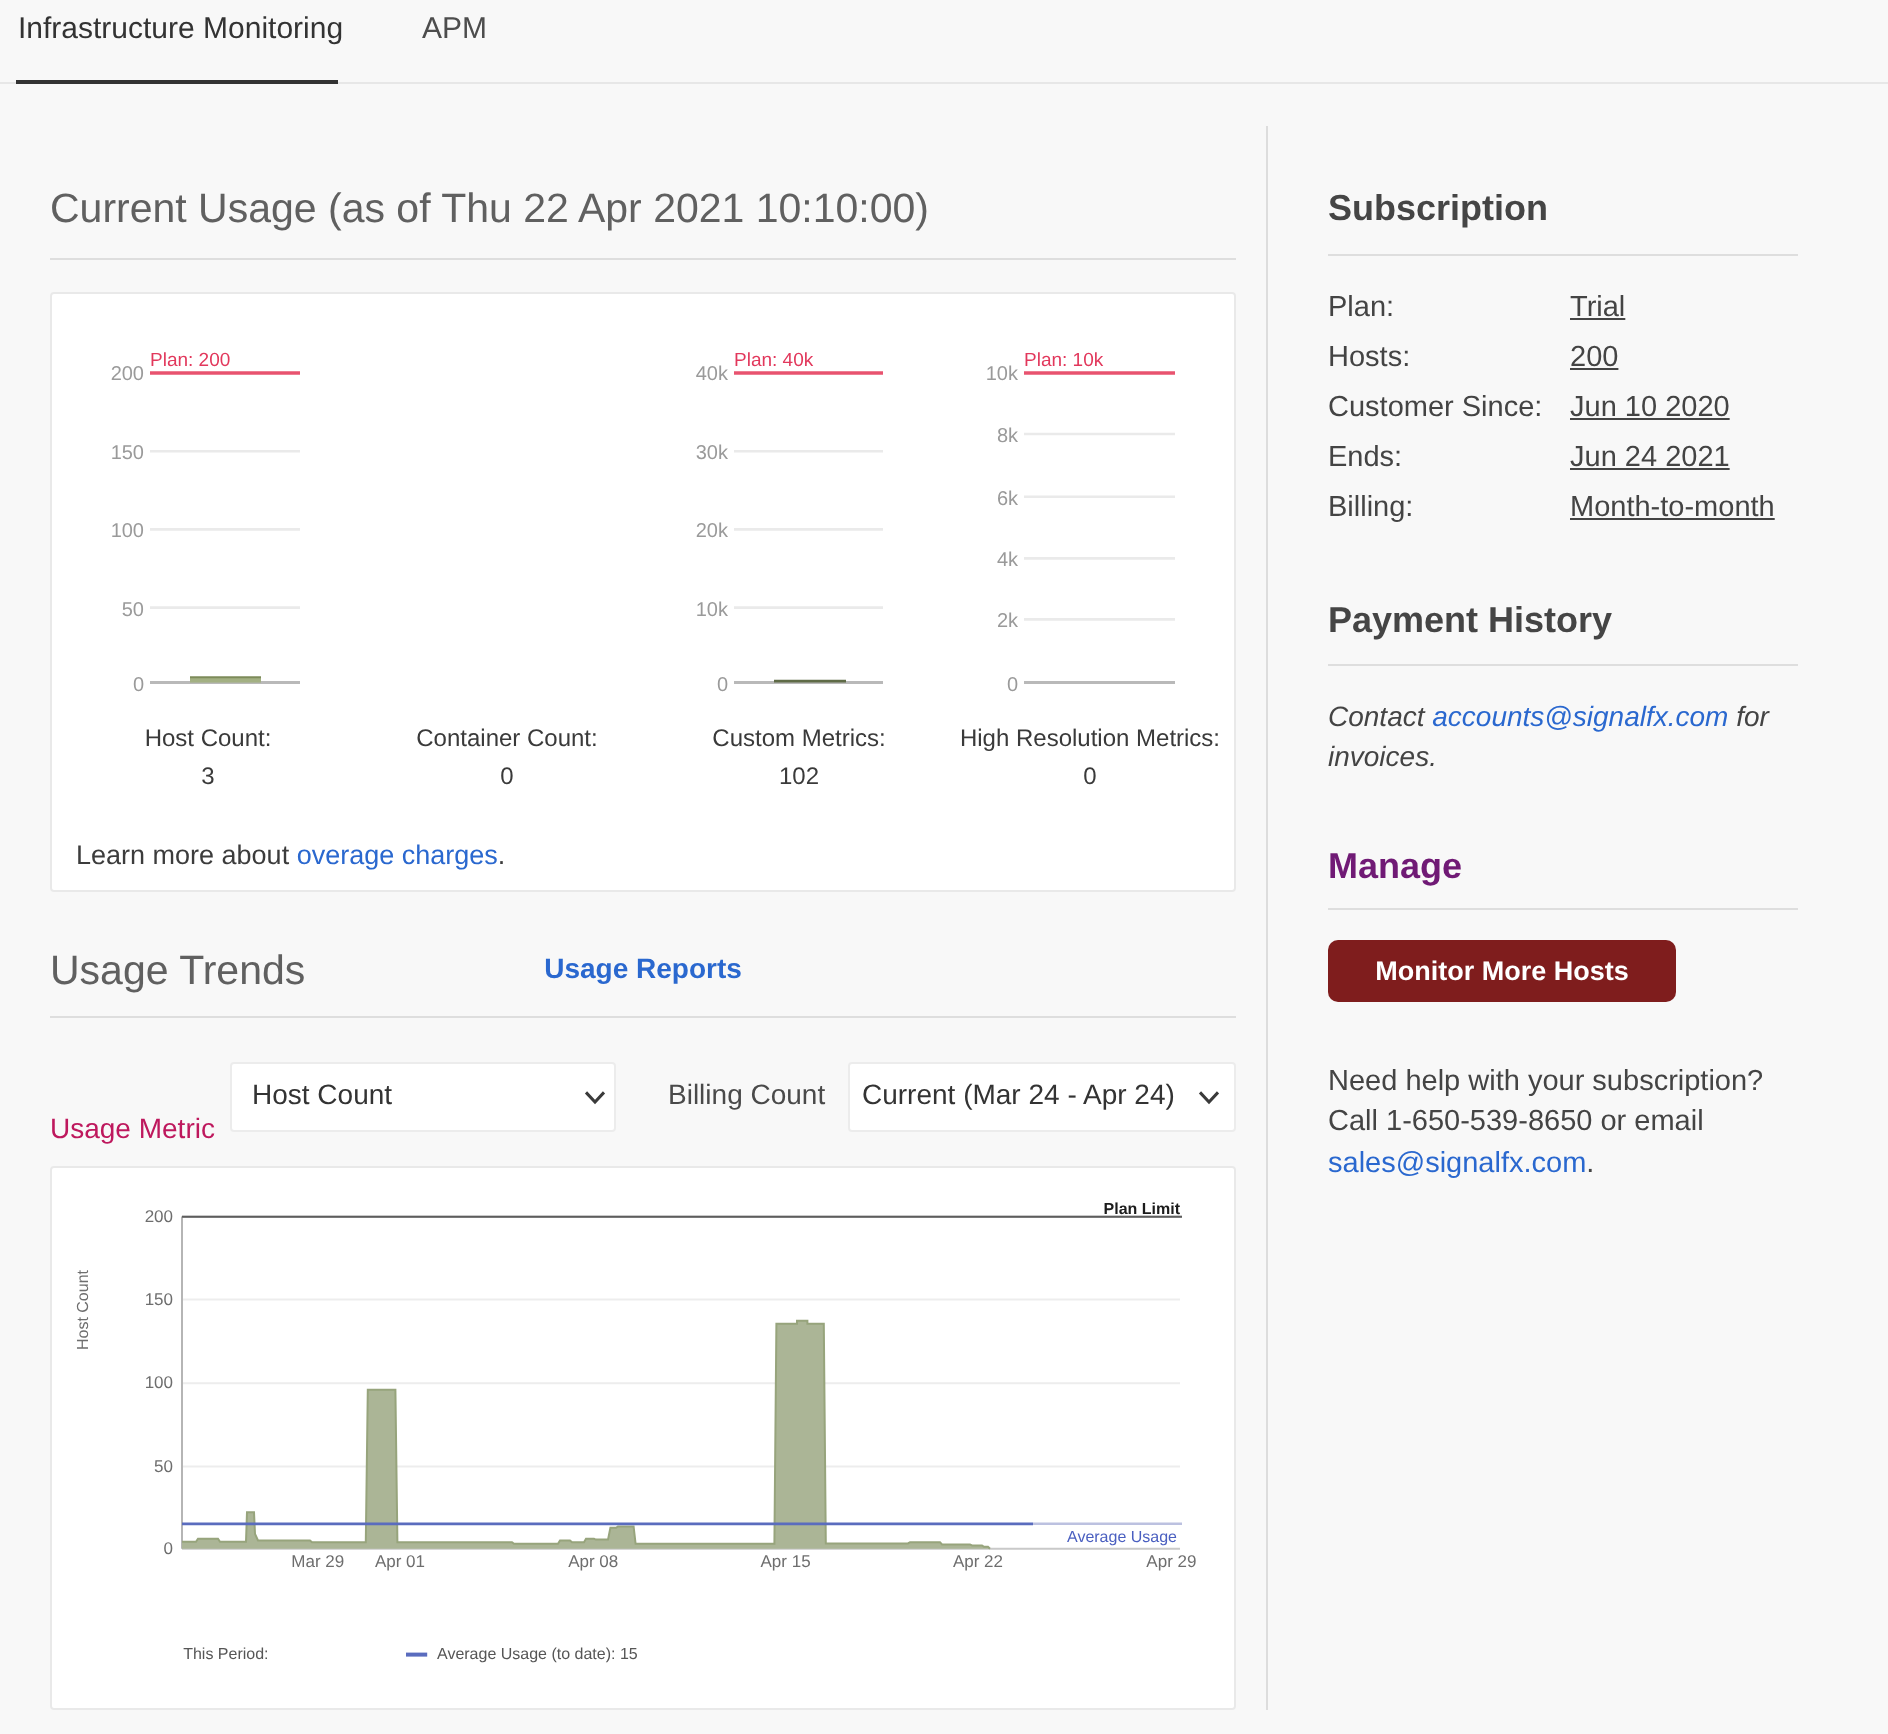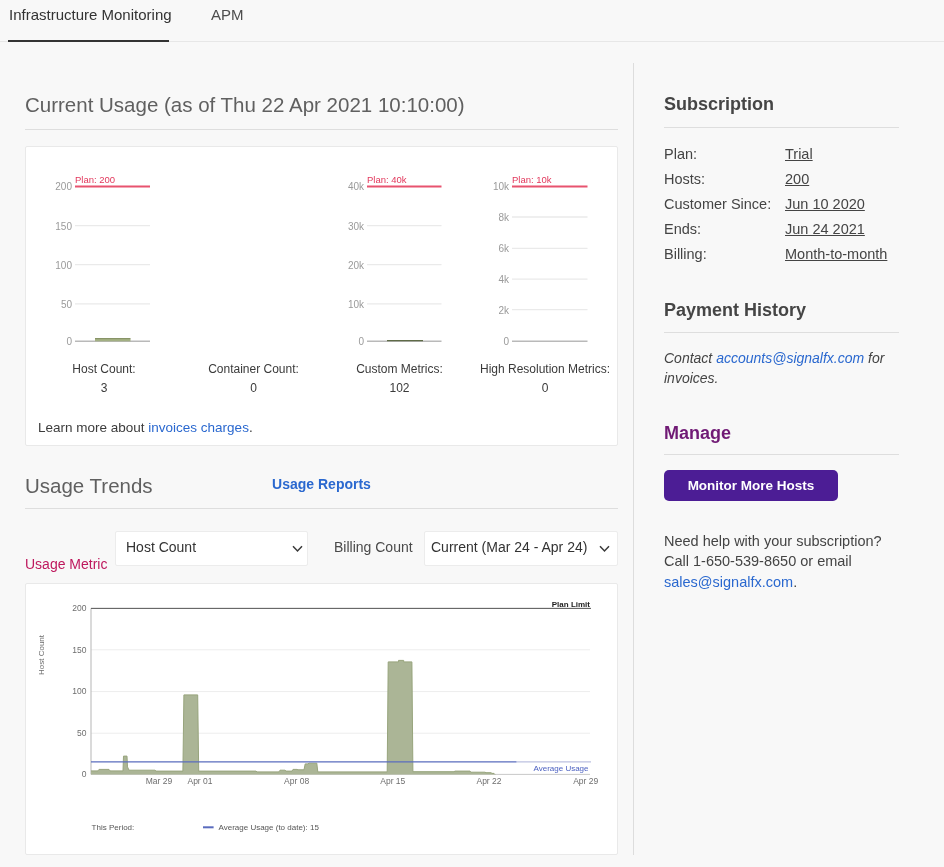--- a/index.html
+++ b/index.html
@@ -72,21 +72,21 @@
     <text x="79" y="227">Host Count:</text>
       <text x="79" y="246">3</text>
     <text x="228.5" y="227">Container Count:</text>
       <text x="228.5" y="246">0</text>
     <text x="374.5" y="227">Custom Metrics:</text>
       <text x="374.5" y="246">102</text>
     <text x="520" y="227">High Resolution Metrics:</text>
       <text x="520" y="246">0</text>
   </g>
 </svg>
-<div class="abs" style="left:38px;top:420px;font-size:13.5px;color:#3c3c3c;">Learn more about <a style="color:#2a68cf;">invoices charges</a>.</div>
+<div class="abs" style="left:38px;top:420px;font-size:13.5px;color:#3c3c3c;">Learn more about <a style="color:#2a68cf;">overage charges</a>.</div>
 
 <div class="abs" style="left:25px;top:474px;font-size:20.5px;color:#606060;">Usage Trends</div>
 <div class="abs" style="left:25px;top:476px;width:593px;text-align:center;font-size:14px;font-weight:bold;"><a style="color:#2a68cf;">Usage Reports</a></div>
 <div class="abs" style="left:25px;top:508px;width:593px;height:1px;background:#dedede;"></div>
 
 <div class="abs" style="left:25px;top:538.5px;font-size:14px;color:#be185d;margin-top:17px;">Usage Metric</div>
 <div class="abs" style="left:115px;top:531px;width:193px;height:35px;background:#fff;border:1px solid #ececec;border-radius:2px;"></div>
 <div class="abs" style="left:126px;top:538.5px;font-size:14px;color:#333;">Host Count</div>
 <svg class="abs" style="left:292px;top:545px;" width="11" height="8" viewBox="0 0 11 8">
     <polyline points="1,1.2 5.5,6 10,1.2" fill="none" stroke="#3a3a3a" stroke-width="1.5"></polyline>
@@ -147,15 +147,15 @@
 <div class="abs" style="left:664px;top:127px;width:235px;height:1px;background:#dedede;"></div>
 <div class="abs" style="left:664px;top:141.5px;font-size:14.5px;color:#444;line-height:25px;">Plan:<br>Hosts:<br>Customer Since:<br>Ends:<br>Billing:</div>
 <div class="abs" style="left:785px;top:141.5px;font-size:14.5px;color:#444;line-height:25px;text-decoration:underline;">Trial<br>200<br>Jun 10 2020<br>Jun 24 2021<br>Month-to-month</div>
 
 <div class="abs" style="left:664px;top:300px;font-size:18px;font-weight:bold;color:#454545;">Payment History</div>
 <div class="abs" style="left:664px;top:332px;width:235px;height:1px;background:#dedede;"></div>
 <div class="abs" style="left:664px;top:349px;width:240px;font-size:14px;font-style:italic;color:#444;line-height:19.5px;">Contact <a style="color:#2a68cf;">accounts@signalfx.com</a> for invoices.</div>
 
 <div class="abs" style="left:664px;top:422.5px;font-size:18px;font-weight:bold;color:#701a75;">Manage</div>
 <div class="abs" style="left:664px;top:454px;width:235px;height:1px;background:#dedede;"></div>
-<div class="abs" style="left:664px;top:470px;width:174px;height:31px;background:#4c1d95;border-radius:5px;color:#fff;font-size:13.5px;font-weight:bold;text-align:center;line-height:31px;">Monitor More Hosts</div>
+<div class="abs" style="left:664px;top:470px;width:174px;height:31px;background:#7f1d1d;border-radius:5px;color:#fff;font-size:13.5px;font-weight:bold;text-align:center;line-height:31px;">Monitor More Hosts</div>
 
 <div class="abs" style="left:664px;top:531px;width:250px;font-size:14.5px;color:#444;line-height:20.4px;">Need help with your subscription? Call&nbsp;1-650-539-8650 or email <a style="color:#2a68cf;text-align:right;">sales@signalfx.com</a>.</div>
 
 </body></html>

